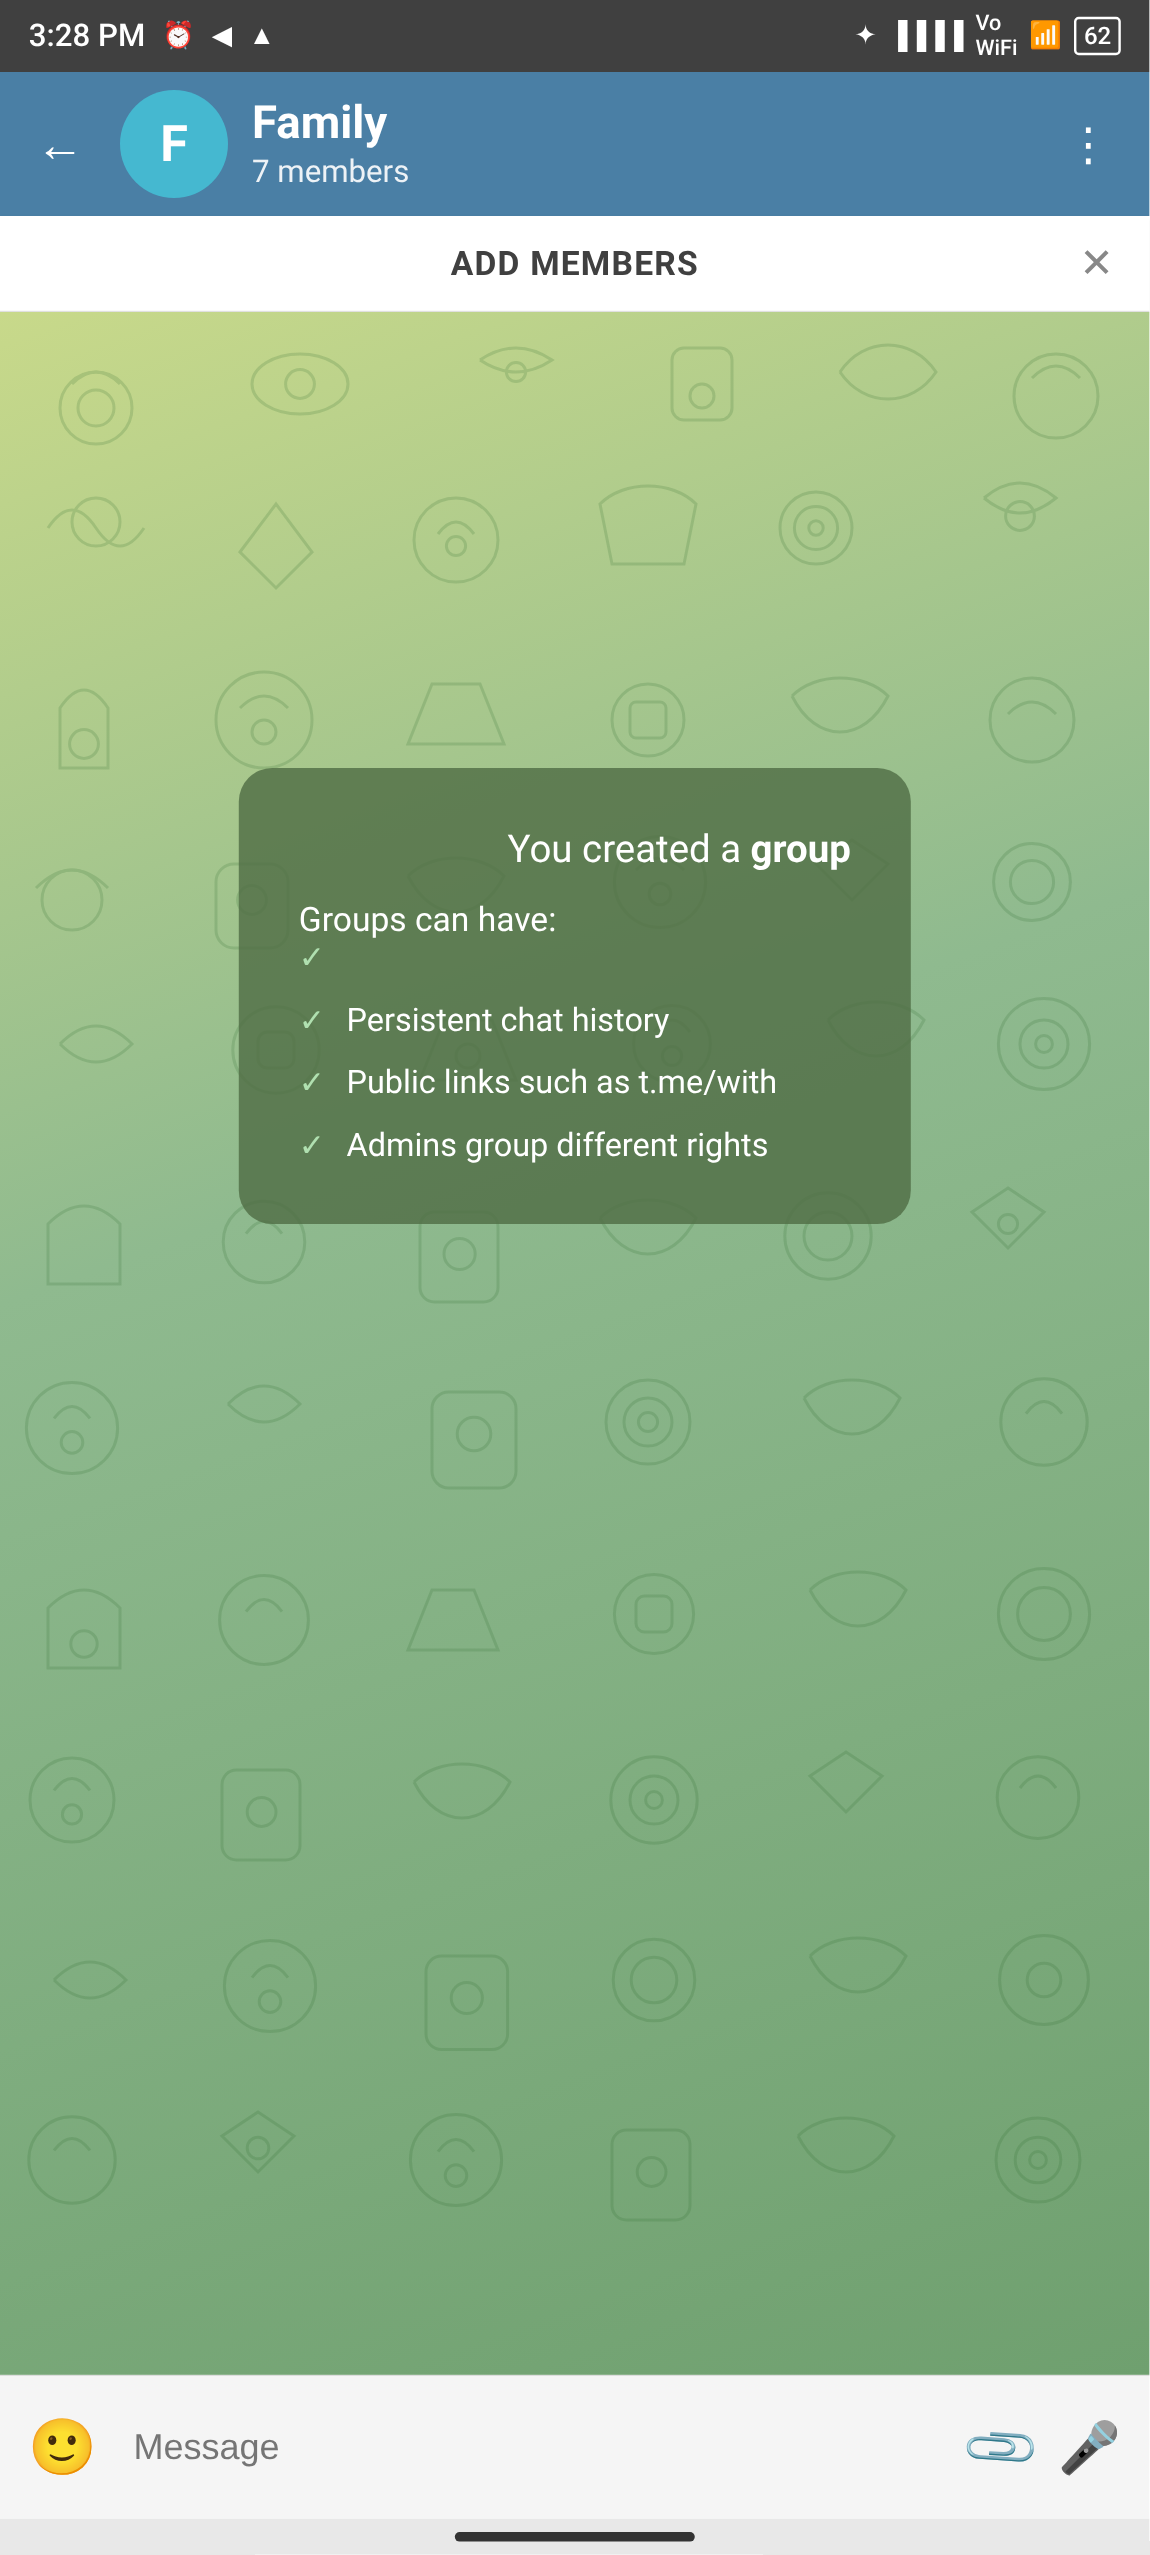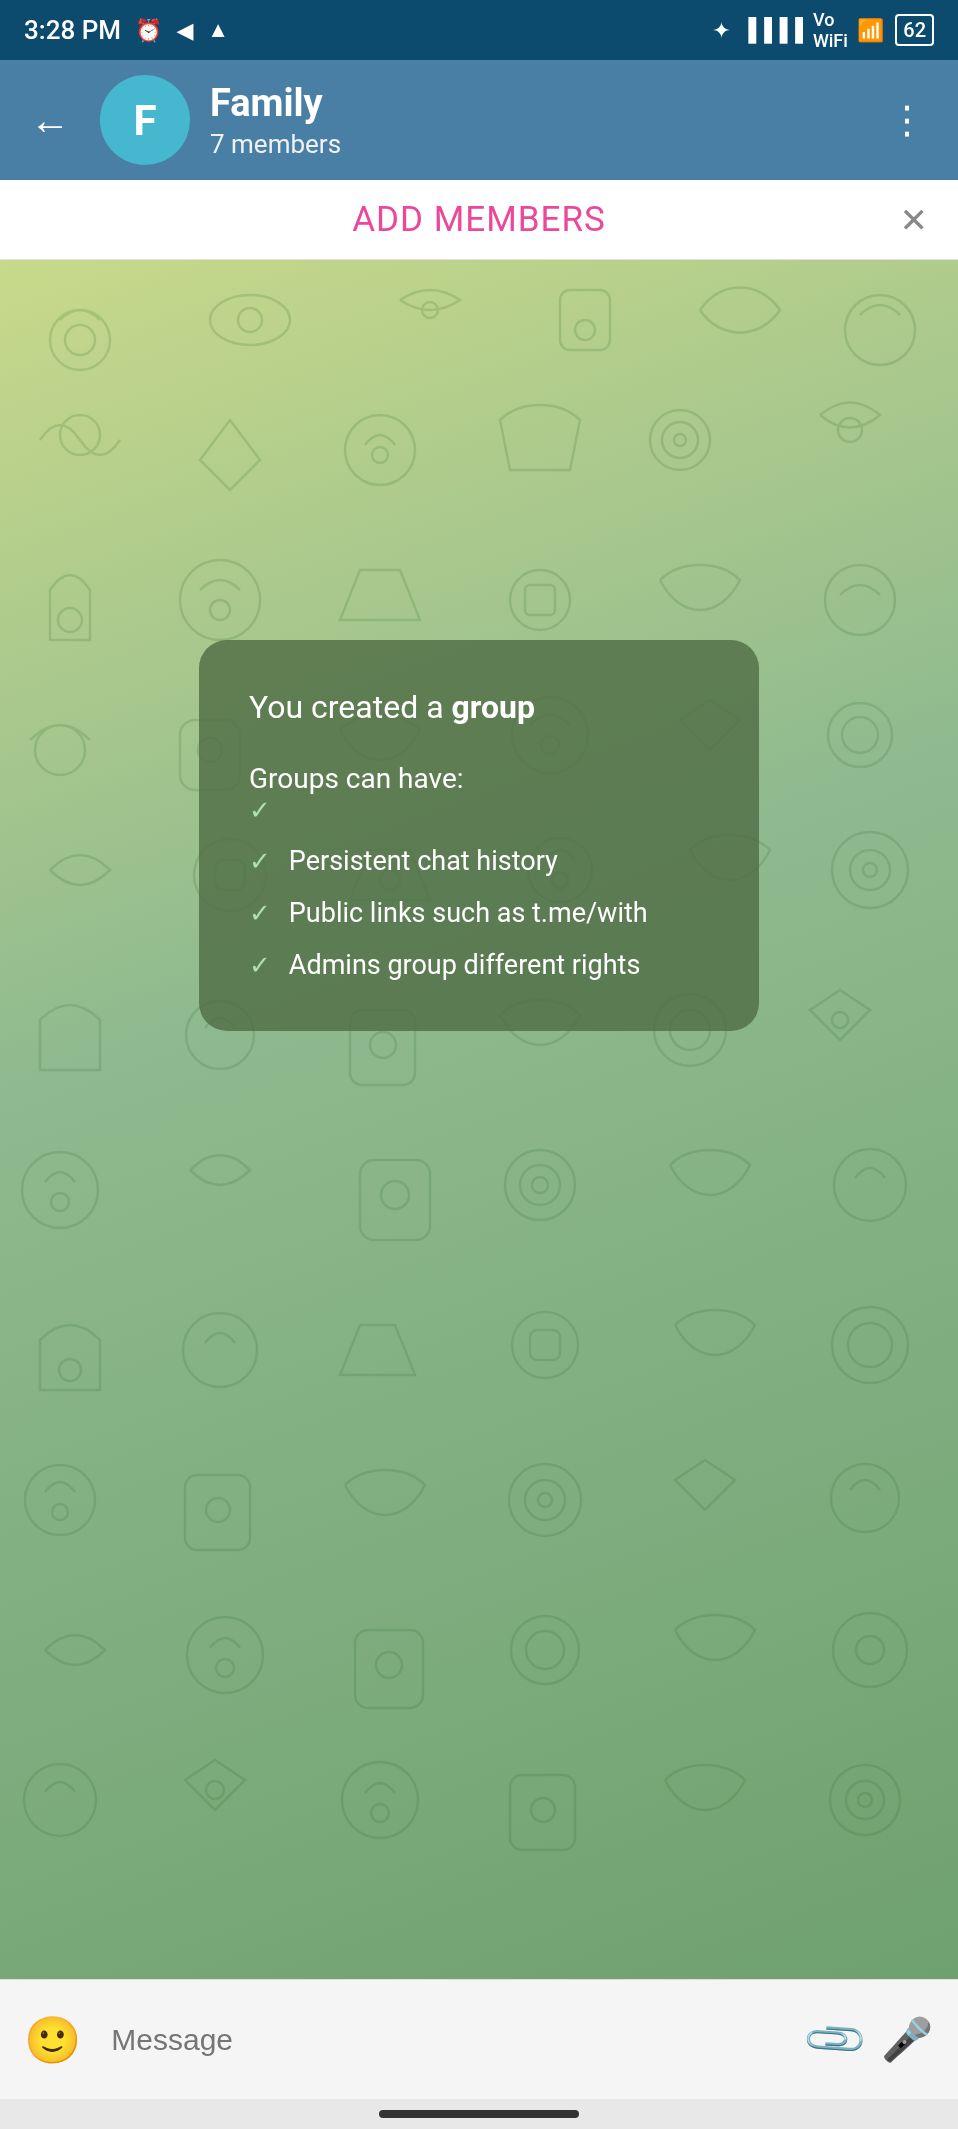--- a/index.html
+++ b/index.html
@@ -9,21 +9,21 @@
       width: 958px;
       min-height: 2129px;
       font-family: 'Roboto', Arial, sans-serif;
       background: #fff;
       display: flex;
       flex-direction: column;
     }
 
     
     .status-bar {
-      background: #0c4a6e;
+      background: #404040;
       height: 60px;
       display: flex;
       align-items: center;
       justify-content: space-between;
       padding: 0 24px;
       color: white;
       font-size: 26px;
       font-weight: 500;
     }
     .status-left {
@@ -101,23 +101,23 @@
       background: #ffffff;
       height: 80px;
       display: flex;
       align-items: center;
       justify-content: center;
       border-bottom: 1px solid #e0e0e0;
       position: relative;
       box-shadow: 0 2px 4px rgba(0,0,0,0.08);
     }
     .add-members-label {
-      font-size: 35px;
-      font-weight: 400;
-      color: #ec4899;
+      font-size: 28px;
+      font-weight: 700;
+      color: #404040;
       letter-spacing: 1px;
       text-transform: uppercase;
     }
     .close-btn {
       position: absolute;
       right: 30px;
       font-size: 34px;
       color: #888;
       cursor: pointer;
     }
@@ -146,22 +146,22 @@
       left: 50%;
       transform: translateX(-50%);
       width: 560px;
       background: rgba(80, 110, 70, 0.82);
       border-radius: 28px;
       padding: 48px 50px 50px 50px;
       color: white;
     }
     .info-card-title {
       font-size: 32px;
-      text-align: left;
-      margin-bottom: 36px;
+      text-align: right;
+      margin-bottom: 24px;
       font-weight: 400;
     }
     .info-card-title strong {
       font-weight: 700;
     }
     .info-card-subtitle {
       font-size: 28px;
       font-weight: 400;
     }
     .info-card-list {

